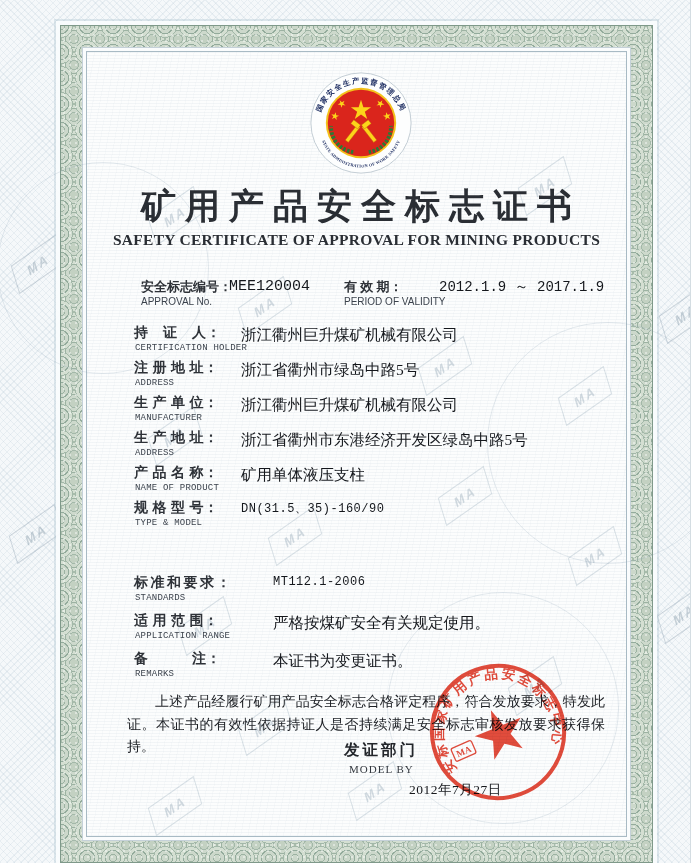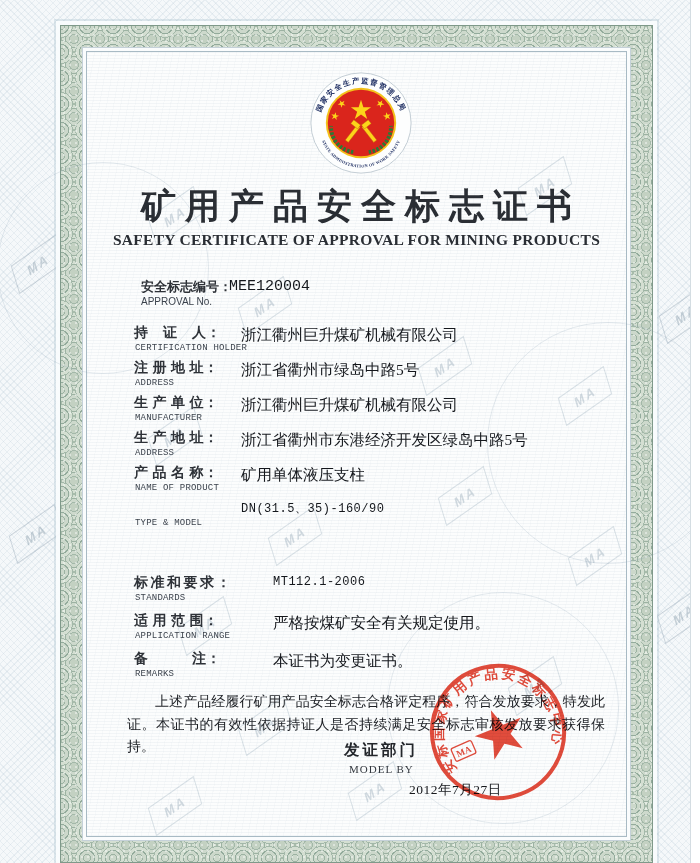--- a/index.html
+++ b/index.html
@@ -129,20 +129,25 @@
       </g>
     </svg>
 
     <div class="title-cn">矿用产品安全标志证书</div>
     <div class="title-en">SAFETY CERTIFICATE OF APPROVAL FOR MINING PRODUCTS</div>
 
     <div class="approval">
       <div class="lbl">安全标志编号：</div>
       <div class="sub">APPROVAL No.</div>
       <div class="aval">MEE120004</div>
+      <div class="validity">
+        <div class="lbl">有 效 期：</div>
+        <div class="sub">PERIOD OF VALIDITY</div>
+        <div class="aval">2012.1.9 ～ 2017.1.9</div>
+      </div>
     </div>
 
     <div class="row s1 r0">
       <div class="lbl">持　证　人：</div>
       <div class="sub">CERTIFICATION HOLDER</div>
       <div class="val">浙江衢州巨升煤矿机械有限公司</div>
     </div>
     <div class="row s1 r1">
       <div class="lbl">注 册 地 址：</div>
       <div class="sub">ADDRESS</div>
@@ -157,20 +162,21 @@
       <div class="lbl">生 产 地 址：</div>
       <div class="sub">ADDRESS</div>
       <div class="val">浙江省衢州市东港经济开发区绿岛中路5号</div>
     </div>
     <div class="row s1 r4">
       <div class="lbl">产 品 名 称：</div>
       <div class="sub">NAME OF PRODUCT</div>
       <div class="val">矿用单体液压支柱</div>
     </div>
     <div class="row s1 r5">
+      <div class="lbl">规 格 型 号：</div>
       <div class="sub">TYPE &amp; MODEL</div>
       <div class="val mono">DN(31.5、35)-160/90</div>
     </div>
     <div class="row s2 r6">
       <div class="lbl">标准和要求：</div>
       <div class="sub">STANDARDS</div>
       <div class="val mono">MT112.1-2006</div>
     </div>
     <div class="row s2 r7">
       <div class="lbl">适 用 范 围：</div>

